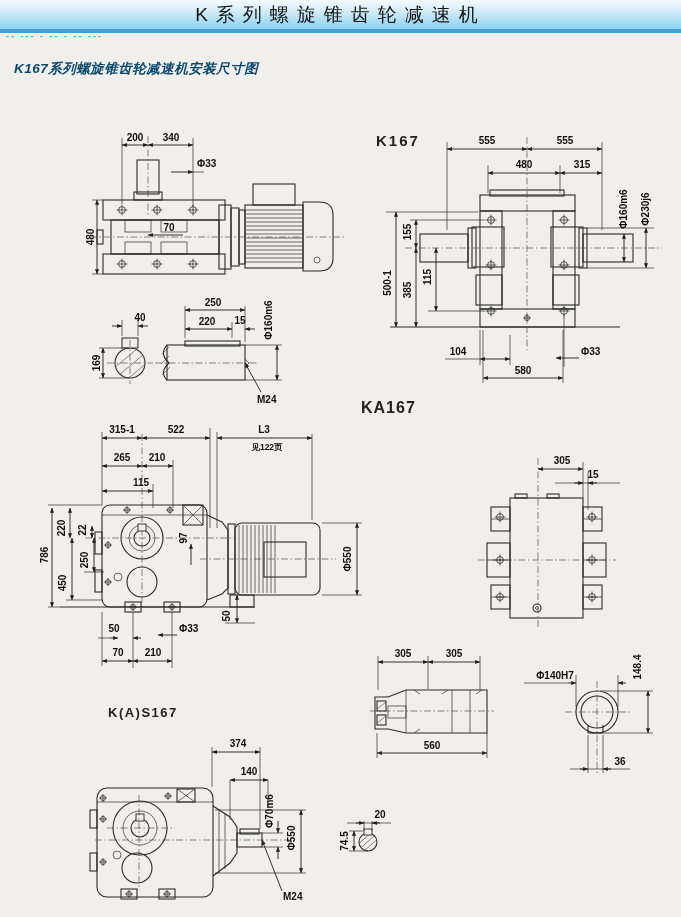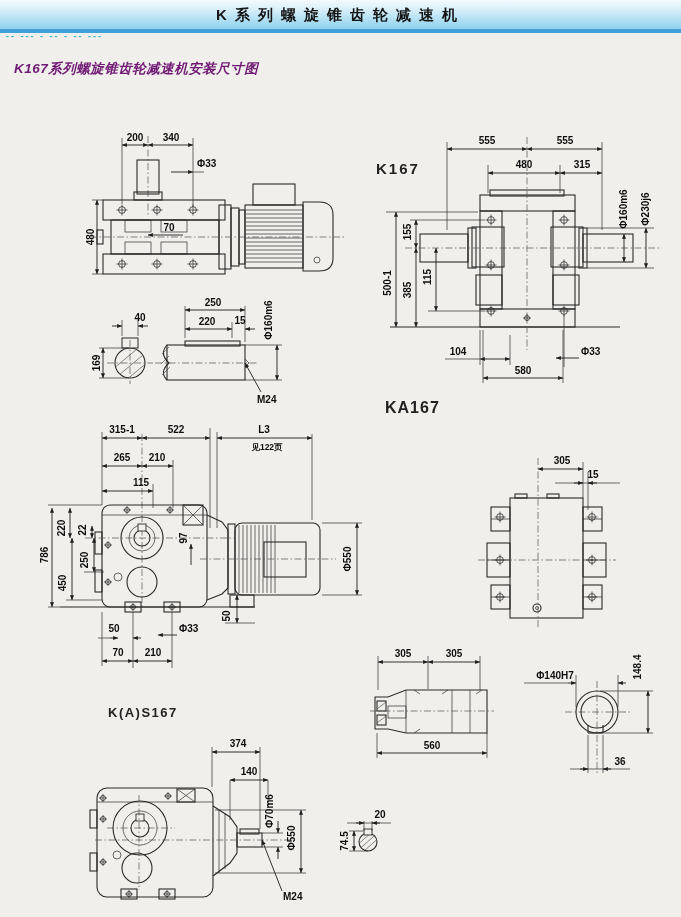--- a/index.html
+++ b/index.html
@@ -1,28 +1,28 @@
 <!DOCTYPE html>
 <html><head>
 <meta charset="utf-8">
 <style>
   html,body{margin:0;padding:0;}
   .page{position:relative;width:681px;height:917px;background:#f0efeb;overflow:hidden;
         font-family:"Liberation Sans",sans-serif;}
   .header{position:absolute;left:0;top:0;width:681px;height:29px;
         background:linear-gradient(180deg,#f3fbfe 0%,#d6eef9 35%,#a3daf1 80%,#8fd2ee 100%);
         border-bottom:4px solid #41a0d5;text-align:center;}
-  .header .title{line-height:29px;font-size:15px;font-weight:bold;color:#161616;letter-spacing:8px;}
+  .header .title{line-height:29px;font-size:19px;font-weight:normal;color:#161616;letter-spacing:8px;}
   .watermark{position:absolute;left:6px;top:31px;color:#28b6cf;font-size:9px;font-weight:bold;
         letter-spacing:2px;}
   .subtitle{position:absolute;left:14px;top:60px;font-size:13.5px;font-weight:bold;font-style:italic;
-        color:#701a75;letter-spacing:0.5px;}
+        color:#0c4a6e;letter-spacing:0.5px;}
   .model-label{position:absolute;font-weight:bold;color:#222;}
-  .lbl-k167{left:376px;top:132px;font-size:15px;letter-spacing:2px;margin-top:28px;}
-  .lbl-ka167{left:385px;top:399px;font-size:16px;letter-spacing:1px;}
+  .lbl-k167{left:376px;top:132px;font-size:15px;letter-spacing:2px;}
+  .lbl-ka167{left:361px;top:399px;font-size:16px;letter-spacing:1px;}
   .lbl-kas167{left:108px;top:705px;font-size:13px;letter-spacing:1.5px;}
   svg.dw{position:absolute;overflow:visible;}
   .o{fill:none;stroke:#2a2a2a;stroke-width:1.1;}
   .t{fill:none;stroke:#2f2f2f;stroke-width:0.7;}
   .d{fill:none;stroke:#1d1d1d;stroke-width:0.9;}
   .cl{fill:none;stroke:#555;stroke-width:0.7;stroke-dasharray:7 2.5 1.5 2.5;}
   .ht{stroke:#3a3a3a;stroke-width:0.6;}
   text.dt{font-family:"Liberation Sans",sans-serif;font-size:10px;font-weight:bold;fill:#0e0e0e;}
   text.dts{font-size:8.5px;}
 </style>

